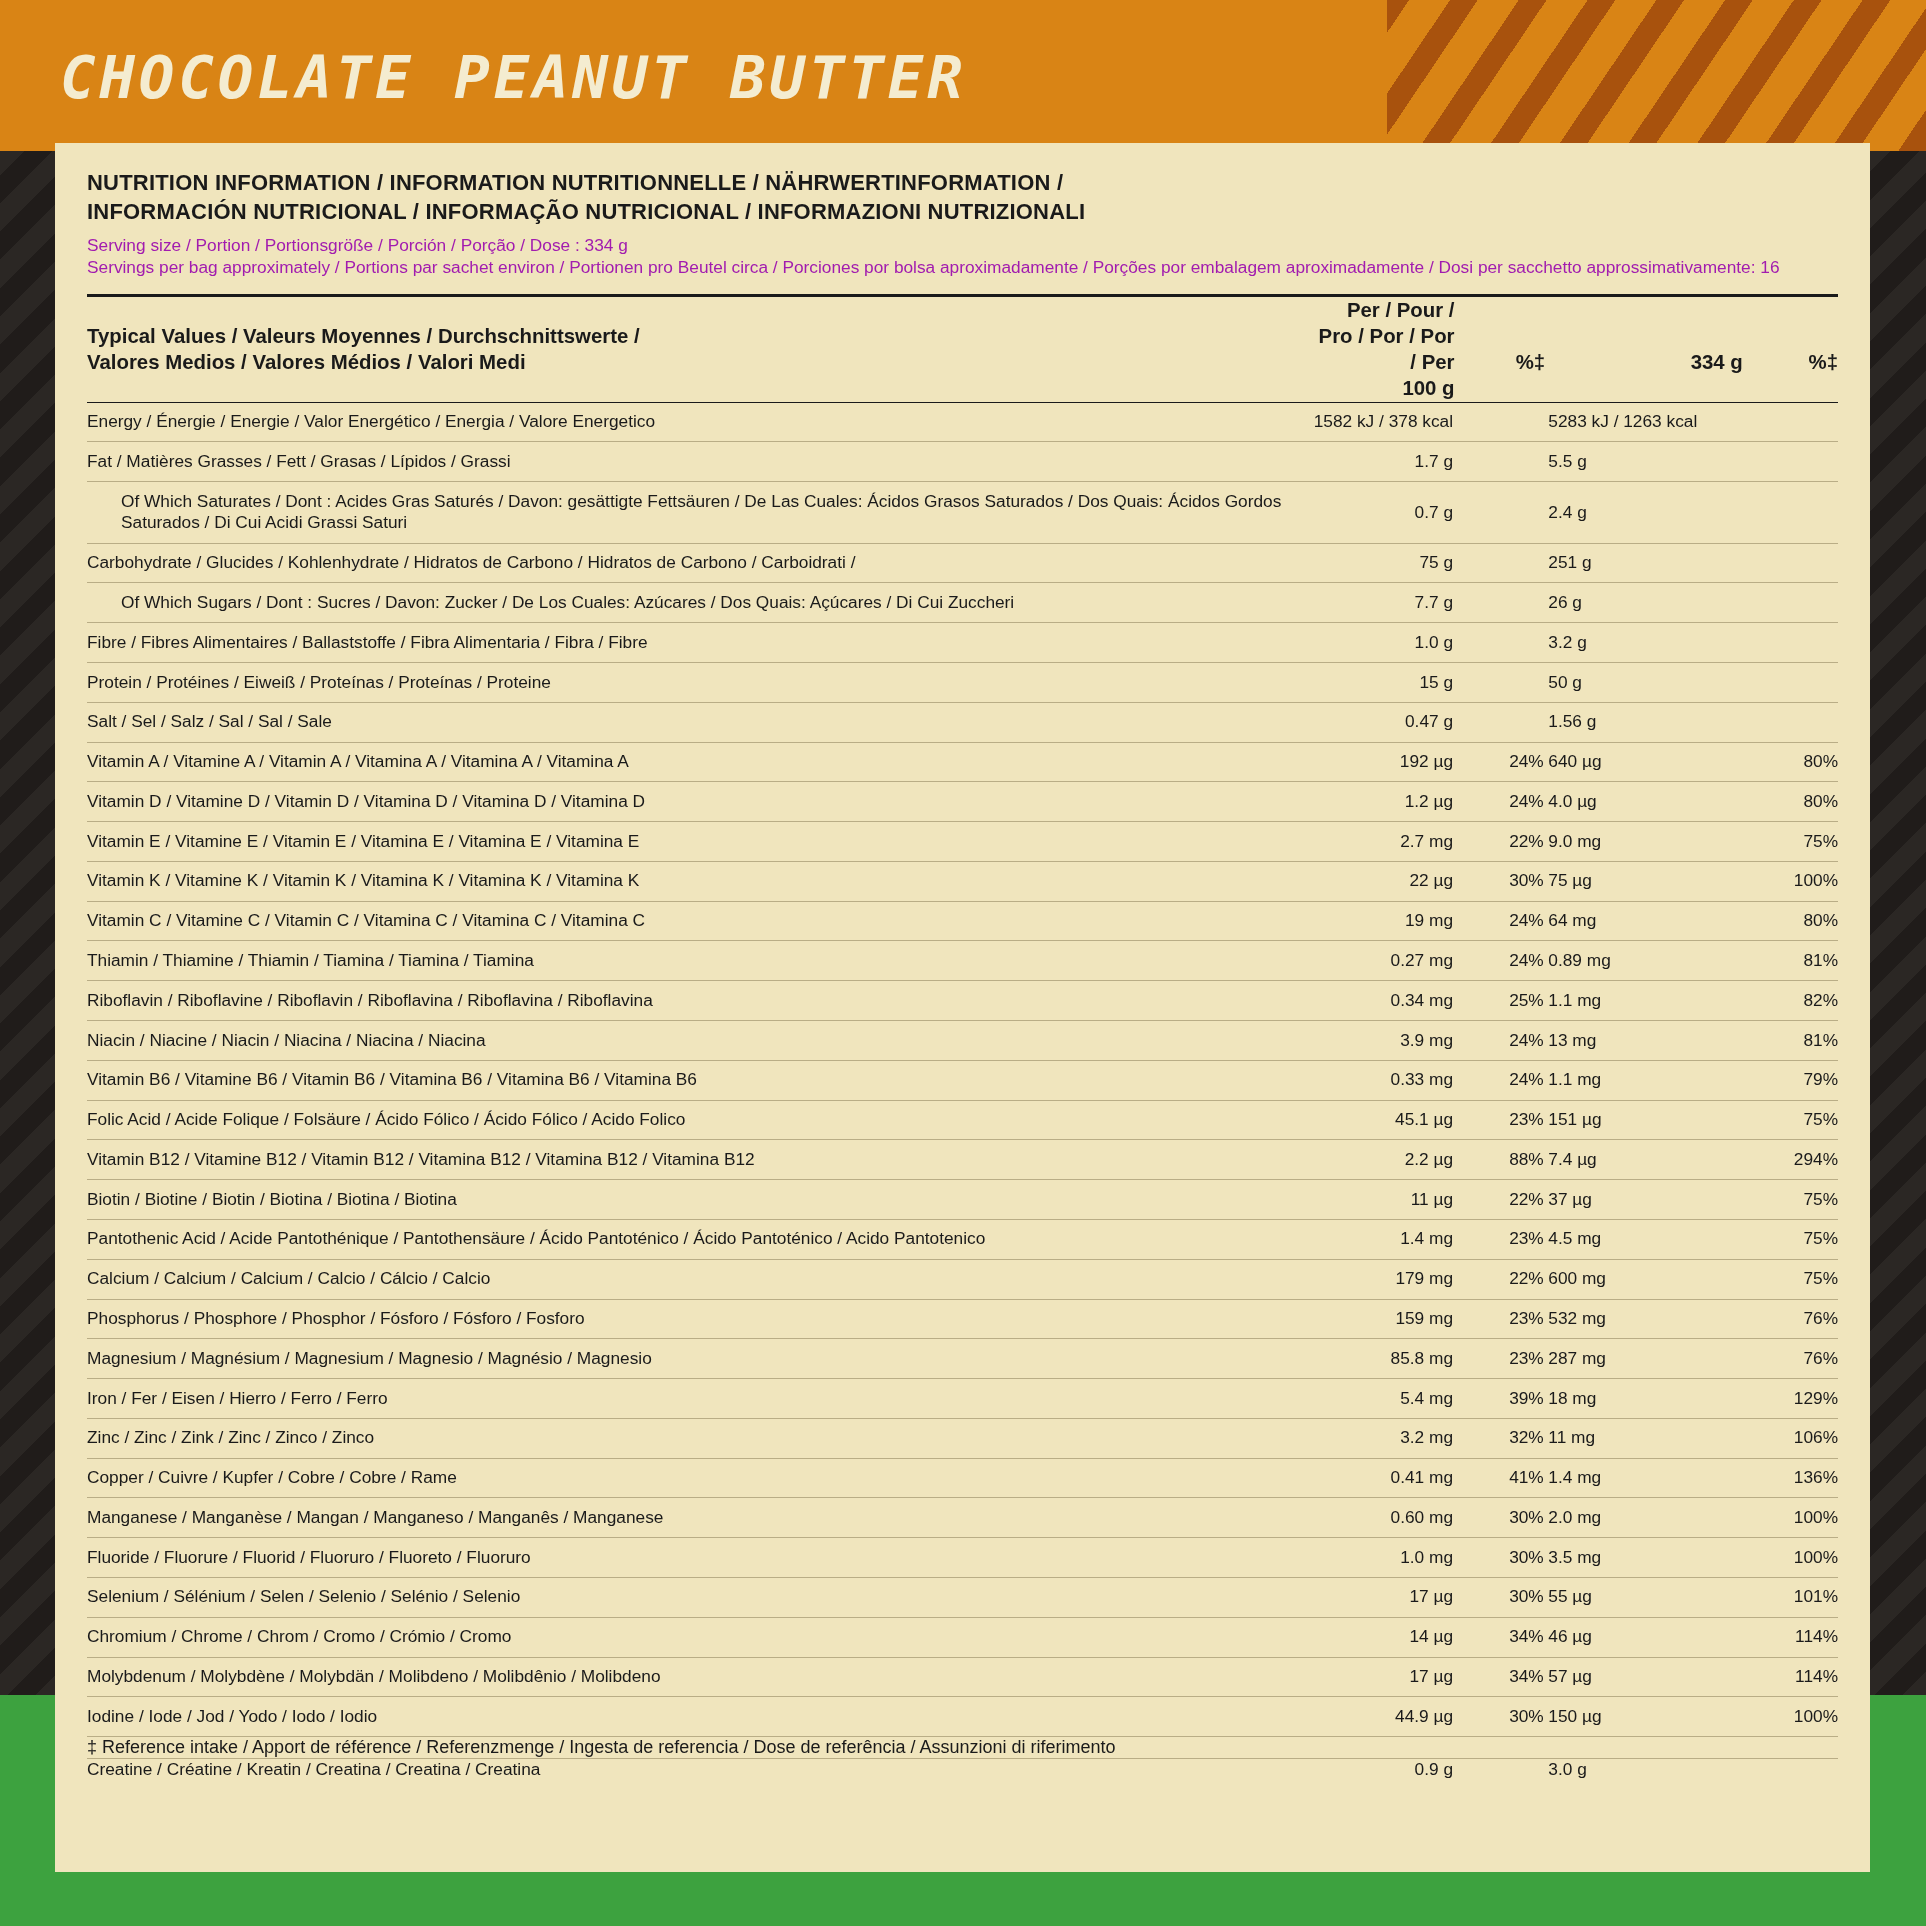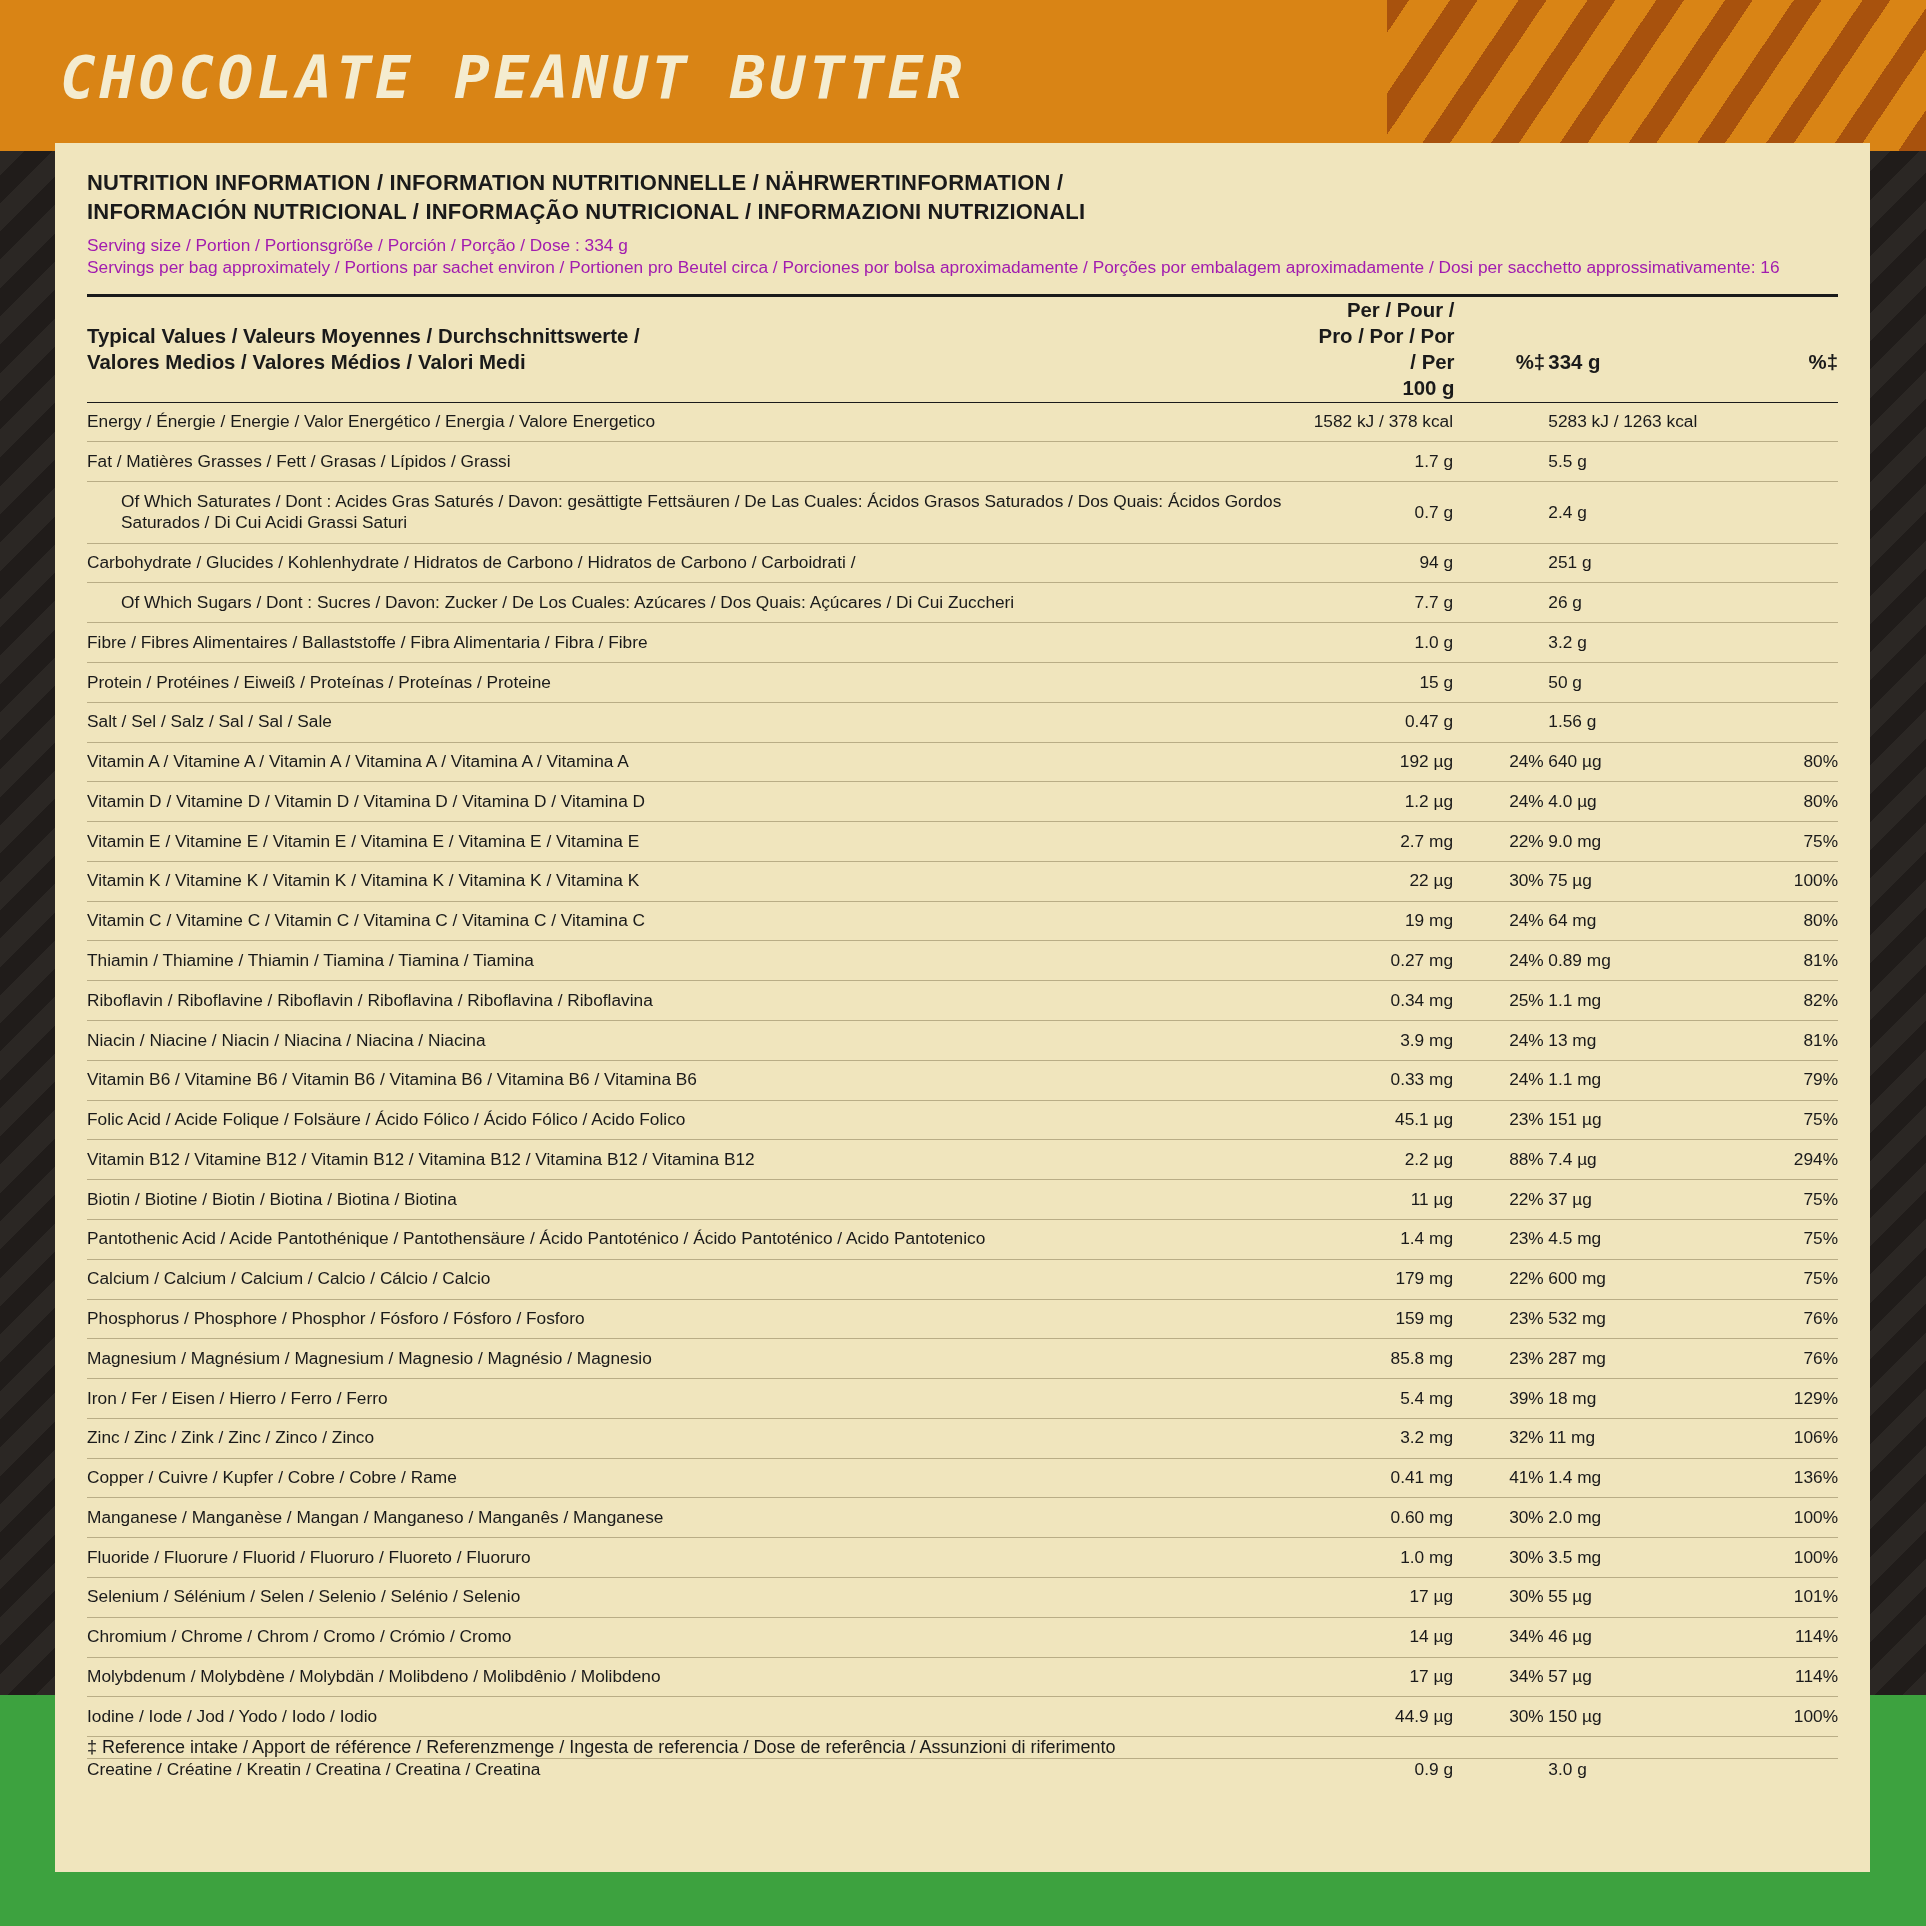--- a/index.html
+++ b/index.html
@@ -120,21 +120,21 @@
     border-top: 3.9px solid #1a1a1a;
     border-bottom: 1.5px solid #1a1a1a;
     padding: 9.2px 0 9.2px 0;
     font-weight: bold;
     font-size: 20.4px;
     line-height: 1.28;
   }
   .hdr-left { text-align: left; }
   .hdr-c1 { text-align: right; padding-right: 6.2px !important; }
   .hdr-c2 { text-align: right; padding-right: 3.1px !important; }
-  .hdr-c3 { padding-right: 6.2px !important; }
+  .hdr-c3 { text-align: right; padding-right: 6.2px !important; }
   .hdr-c4 { text-align: right; }
 
   .hdr-sub { font-weight: bold; }
 
   tr.data-row td {
     border-bottom: 1.2px solid #b9ad86;
     padding: 8.5px 0 8.5px 0;
     line-height: 1.26;
   }
 
@@ -222,21 +222,21 @@
         </tr>
         <tr class="data-row">
           <td class="label indent">Of Which Saturates / Dont : Acides Gras Saturés / Davon: gesättigte Fettsäuren / De Las Cuales: Ácidos Grasos Saturados / Dos Quais: Ácidos Gordos Saturados / Di Cui Acidi Grassi Saturi</td>
           <td class="v1">0.7 g</td>
           <td class="p1"></td>
           <td class="v2">2.4 g</td>
           <td class="p2"></td>
         </tr>
         <tr class="data-row">
           <td class="label">Carbohydrate / Glucides / Kohlenhydrate / Hidratos de Carbono / Hidratos de Carbono / Carboidrati /</td>
-          <td class="v1">94 g</td>
+          <td class="v1">75 g</td>
           <td class="p1"></td>
           <td class="v2">251 g</td>
           <td class="p2"></td>
         </tr>
         <tr class="data-row">
           <td class="label indent">Of Which Sugars / Dont : Sucres / Davon: Zucker / De Los Cuales: Azúcares / Dos Quais: Açúcares / Di Cui Zuccheri</td>
           <td class="v1">7.7 g</td>
           <td class="p1"></td>
           <td class="v2">26 g</td>
           <td class="p2"></td>

